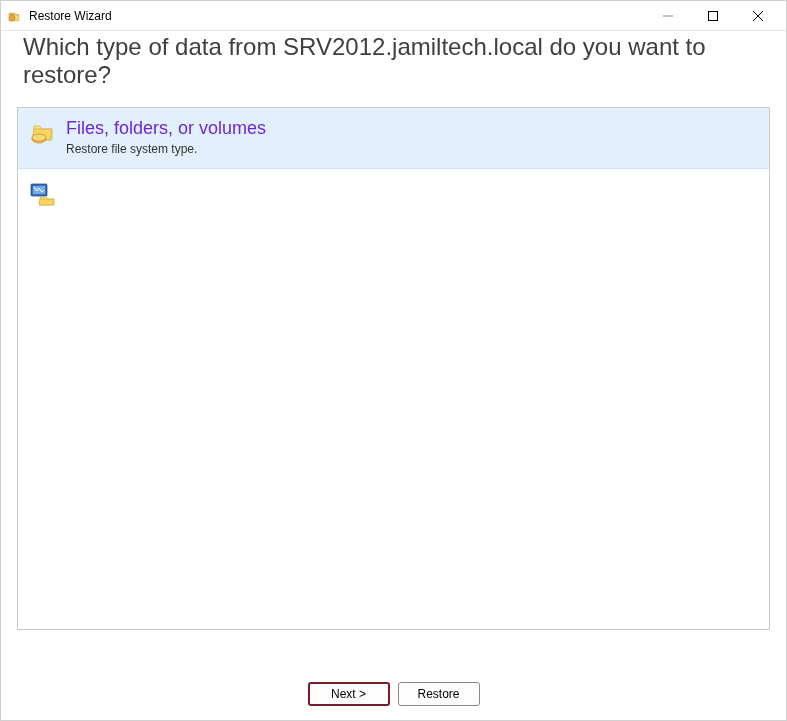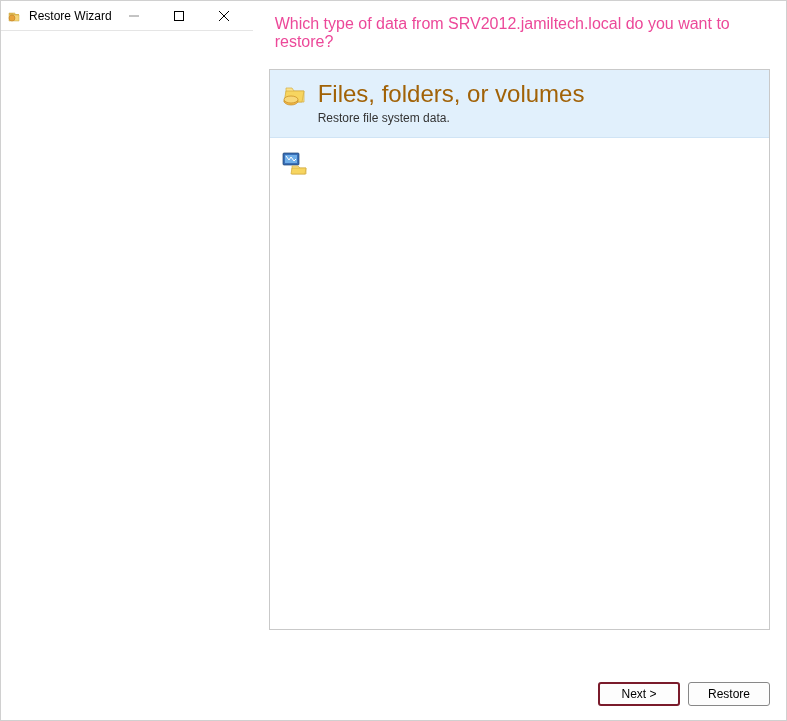--- a/index.html
+++ b/index.html
@@ -13,21 +13,21 @@
       width: 787px;
       height: 721px;
       overflow: hidden;
     }
     .window {
       width: 100%;
       height: 100%;
       background: #fff;
       border: 1px solid #d0d0d0;
       display: flex;
-      flex-direction: row;
+      flex-direction: column;
     }
     .titlebar {
       height: 30px;
       display: flex;
       align-items: center;
       padding: 0 6px;
       border-bottom: 1px solid #e5e5e5;
     }
     .titlebar-icon {
       width: 16px;
@@ -57,24 +57,24 @@
       width: 10px;
       height: 10px;
     }
     .content {
       flex: 1;
       display: flex;
       flex-direction: column;
       padding: 0 16px 14px 16px;
     }
     .heading {
-      color: #ec4899;
-      font-size: 16px;
+      color: #404040;
+      font-size: 24px;
       font-weight: 400;
-      margin: 14px 6px 18px 6px;
+      margin: 2px 6px 18px 6px;
     }
     .options-box {
       border: 1px solid #c9c9c9;
       flex: 1;
       background: #fff;
       overflow: hidden;
     }
     .option {
       display: flex;
       align-items: flex-start;
@@ -90,32 +90,32 @@
       height: 28px;
       flex-shrink: 0;
       margin-right: 10px;
       margin-top: 2px;
     }
     .option-text {
       display: flex;
       flex-direction: column;
     }
     .option-title {
-      font-size: 24px;
-      color: #a16207;
+      font-size: 18px;
+      color: #6d28d9;
       line-height: 1.2;
     }
     .option-desc {
       font-size: 12px;
       color: #333;
       margin-top: 2px;
     }
     .footer {
       display: flex;
-      justify-content: flex-end;
+      justify-content: center;
       gap: 8px;
       margin-top: 52px;
     }
     .btn {
       min-width: 82px;
       height: 24px;
       font-size: 12px;
       border: 1px solid #888;
       background: #fdfdfd;
       border-radius: 3px;
@@ -168,21 +168,21 @@
         <span class="option-icon">
           <svg viewBox="0 0 28 28">
             <path d="M6 6 L6 20 L24 20 L24 9 L14 9 L12 6 Z" fill="#fbe38e" stroke="#d4ae3f" stroke-width="0.7"></path>
             <path d="M6 9 L24 9 L22 20 L4 20 Z" fill="#f7d560" stroke="#d4ae3f" stroke-width="0.7"></path>
             <ellipse cx="11" cy="19" rx="7" ry="4" fill="#f1b94a" stroke="#c78b1f" stroke-width="0.7"></ellipse>
             <ellipse cx="11" cy="17.5" rx="7" ry="3.5" fill="#f8d87a" stroke="#c78b1f" stroke-width="0.7"></ellipse>
           </svg>
         </span>
         <div class="option-text">
           <span class="option-title">Files, folders, or volumes</span>
-          <span class="option-desc">Restore file system data.</span>
+          <span class="option-desc">Restore file system type.</span>
         </div>
       </div>
 
       <div class="option">
         <span class="option-icon">
           <svg viewBox="0 0 28 28">
             <rect x="3" y="3" width="16" height="12" rx="1" fill="#3a6fb7" stroke="#1b3f70" stroke-width="0.7"></rect>
             <rect x="5" y="5" width="12" height="8" fill="#6faee8"></rect>
             <path d="M6 6 L9 10 L11 7 L14 11 L16 9" stroke="#fff" stroke-width="1" fill="none"></path>
             <path d="M12 16 L12 24 L26 24 L26 18 L20 18 L18 16 Z" fill="#fbe38e" stroke="#d4ae3f" stroke-width="0.7"></path>

